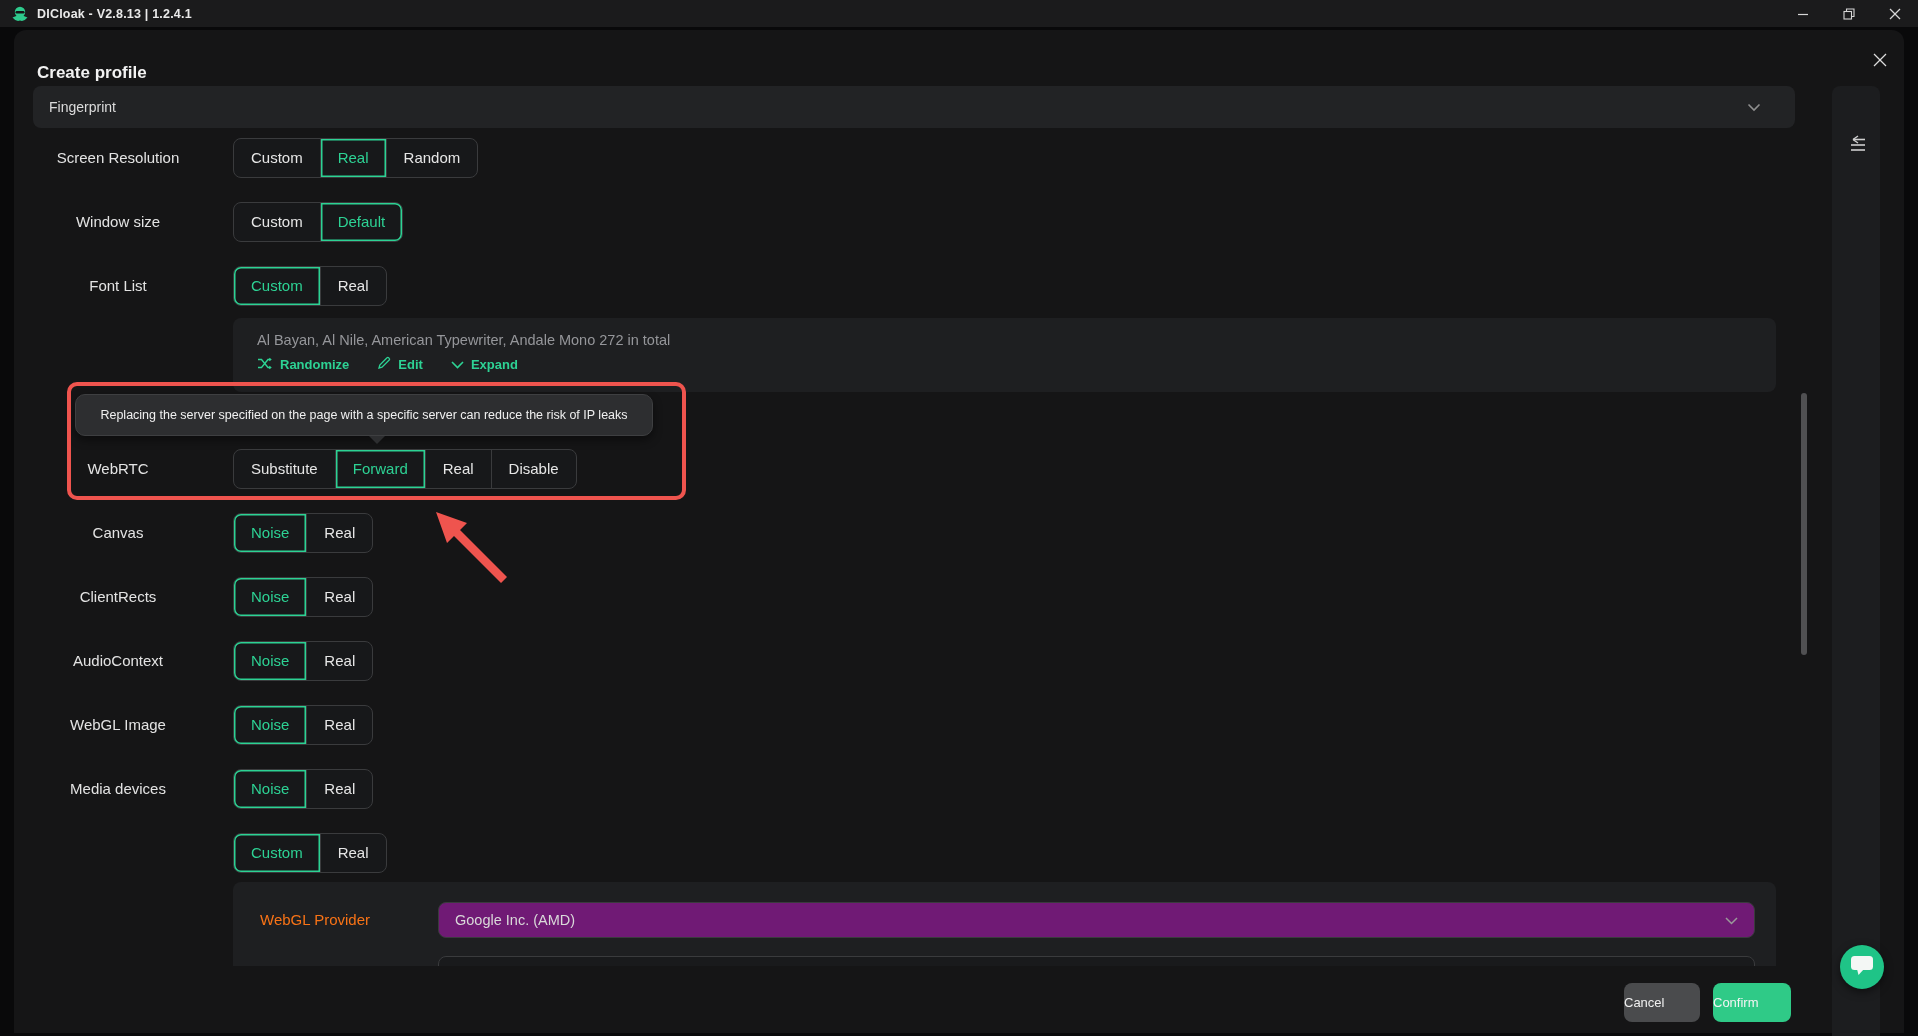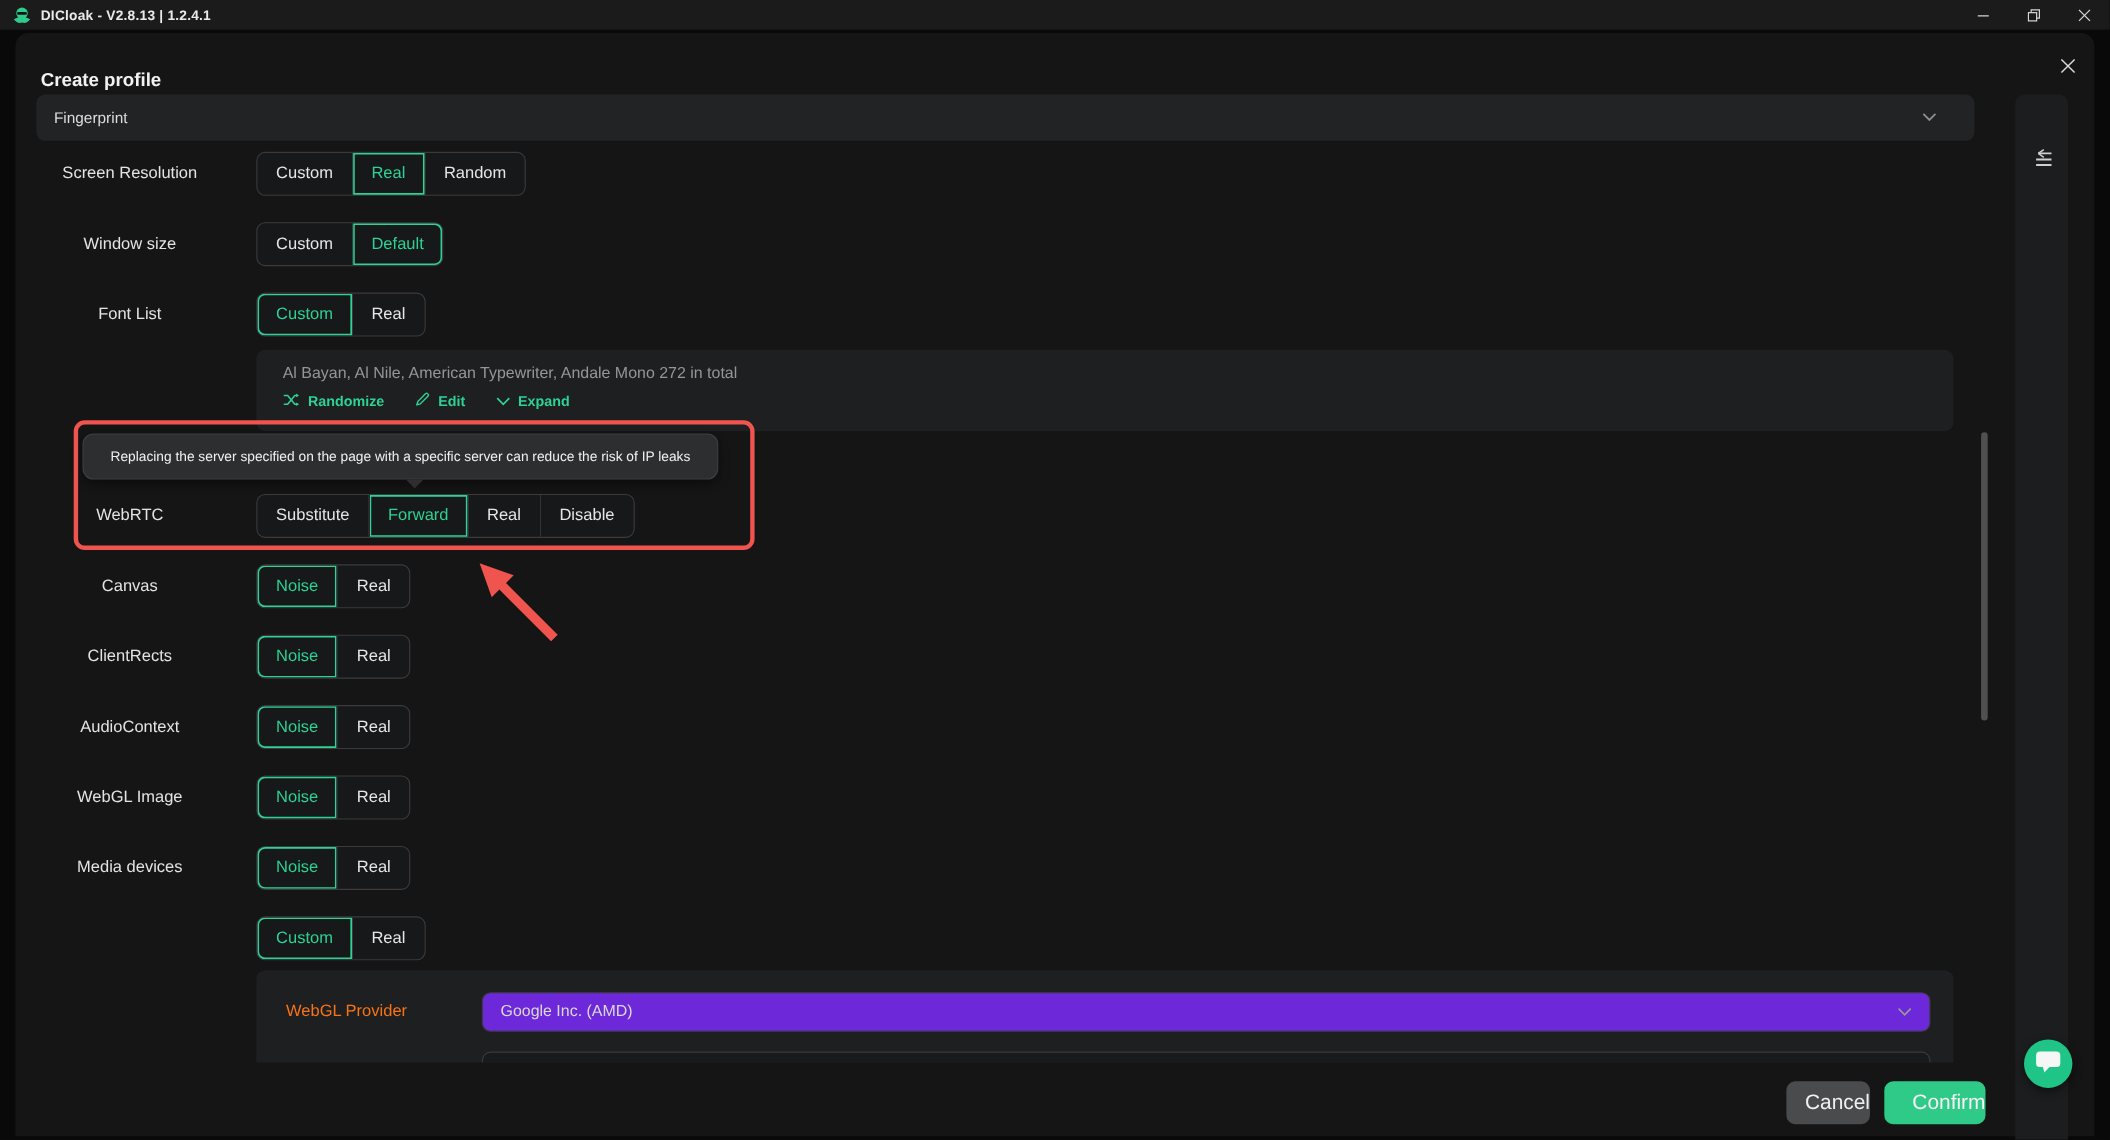--- a/index.html
+++ b/index.html
@@ -71,38 +71,38 @@
   
   .anno-box{position:absolute;left:53px;top:352px;width:619px;height:118px;border:4px solid var(--red);
     border-radius:10px;pointer-events:none}
   .anno-arrow{position:absolute;left:412px;top:474px;pointer-events:none}
 
   
   .webgl-panel{position:absolute;left:219px;top:852px;width:1543px;height:84px;background:var(--bg-panel);
     border-radius:8px 8px 0 0;overflow:hidden}
   .webgl-label{position:absolute;left:27px;top:0;height:76px;line-height:76px;font-size:15px;color:#f97316}
   .dropdown{position:absolute;left:205px;top:20px;width:1317px;height:36px;border:1px solid var(--border);
-    border-radius:8px;background:#6d28d9;display:flex;align-items:center;padding:0 16px;cursor:pointer}
+    border-radius:8px;background:#701a75;display:flex;align-items:center;padding:0 16px;cursor:pointer}
   .dropdown-value{font-size:14.5px;color:#d9d9d9}
   .dropdown-chevron{margin-left:auto}
   .dropdown-partial{position:absolute;left:205px;top:74px;width:1317px;height:24px;
     border:1px solid var(--border);border-radius:8px;background:#191a1c}
 
   
   .scroll-thumb{position:absolute;left:1787px;top:363px;width:6px;height:262px;background:#505052;
     border-radius:3px;cursor:grab}
   .side-panel{position:absolute;left:1818px;top:56px;width:48px;height:966px;background:#1c1d1f;
     border-radius:8px;display:flex;justify-content:center;padding-top:44px}
   .side-panel .tool{width:26px;height:26px;display:flex;align-items:center;justify-content:center;cursor:pointer}
 
   
-  .btn{position:absolute;top:953px;height:39px;line-height:39px;text-align:right;font-size:19px;
+  .btn{position:absolute;top:953px;height:39px;line-height:39px;text-align:left;font-size:13px;
     border-radius:8px;cursor:pointer}
   .btn-cancel{left:1610px;width:76px;background:#4a4b4d;color:#f0f0f0}
-  .btn-confirm{left:1699px;width:92px;background:var(--confirm);color:#f4f4f4}
+  .btn-confirm{left:1699px;width:78px;background:var(--confirm);color:#f4f4f4}
 
   .chat-fab{position:absolute;left:1826px;top:915px;width:44px;height:44px;border-radius:50%;
     background:#1fc487;display:flex;align-items:center;justify-content:center;cursor:pointer;
     box-shadow:0 3px 8px rgba(0,0,0,.5)}
 </style>
 </head>
 <body>
 
 <div class="stage">
 

